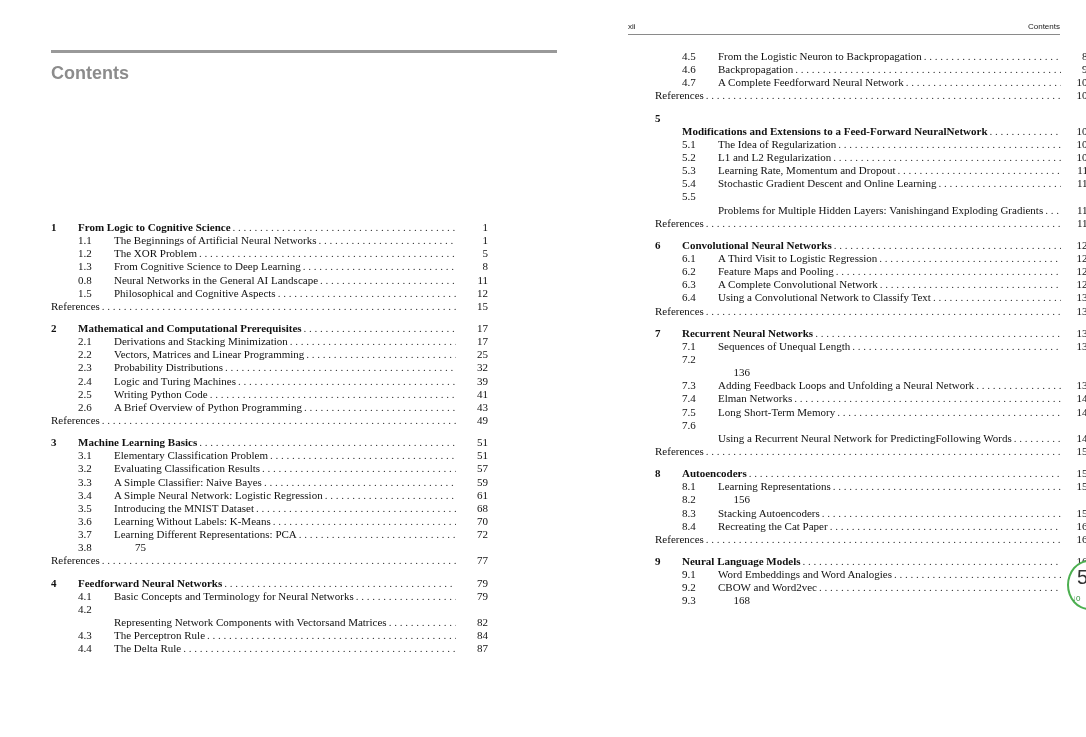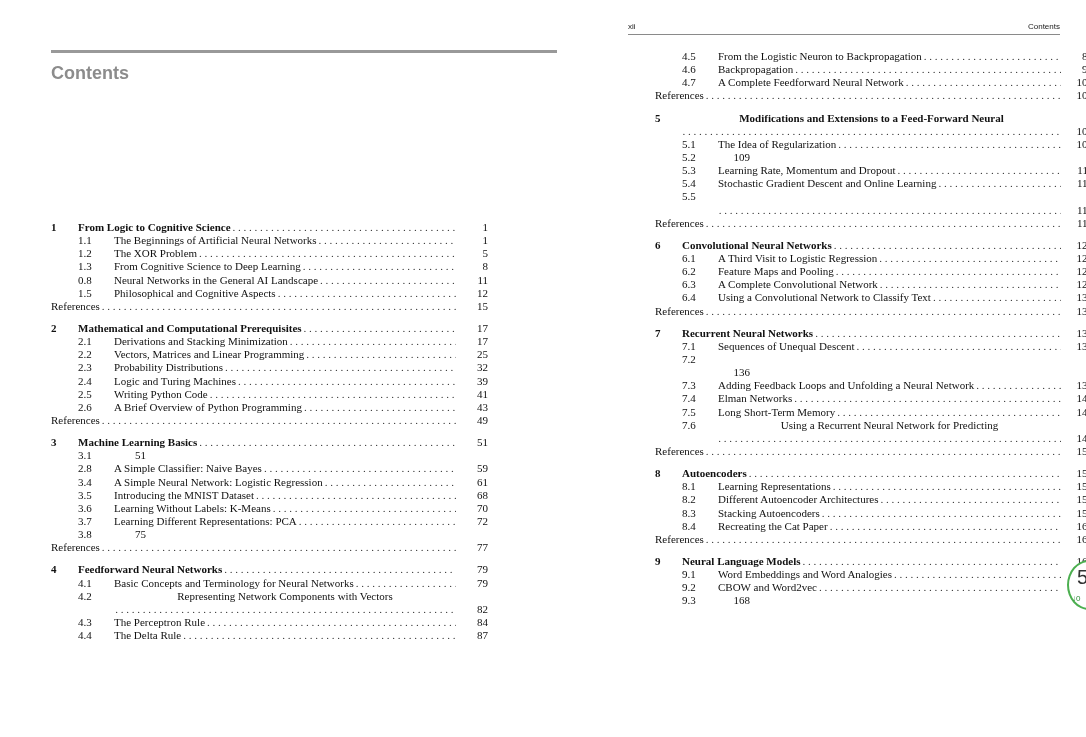--- a/index.html
+++ b/index.html
@@ -29,21 +29,21 @@
   #toc-left { left: 51px; top: 221px; width: 437px; }
   #toc-right { left: 85px; top: 50px; width: 438px; }
 
   .chapter { margin-bottom: 9px; }
   .row { position: relative; display: flex; align-items: flex-end; height: 13.15px; white-space: nowrap; }
   .row.tall { height: 26.3px; }
   .num { width: 27px; flex: 0 0 27px; }
   .secnum { width: 36px; flex: 0 0 36px; padding-left: 27px; }
   .title { flex: 1 1 auto; display: flex; overflow: hidden; }
   .title .txt { flex: 0 0 auto; }
-  .row.tall .title { flex-direction: column; align-items: center; }
+  .row.tall .title { flex-direction: row; align-items: center; }
   .row.tall .title .line1 { white-space: nowrap; }
   .row.tall .title .line2 { display: flex; }
   .dots { flex: 1 1 auto; overflow: hidden; color: #333; letter-spacing: 2.2px; padding-left: 2px; }
   .dots::before { content: ". . . . . . . . . . . . . . . . . . . . . . . . . . . . . . . . . . . . . . . . . . . . . . . . . . . . . . . . . . . . . . . . . . . . . . . . . . . . . . . . . . . . . . . . . . ."; letter-spacing: 0; }
   .page-no { flex: 0 0 32px; text-align: right; }
   .bold { font-weight: bold; }
   .sec .row.tall .num, .row.tall .secnum { align-self: flex-start; }
   .row.tall > .num, .row.tall > .secnum { align-self: flex-start; }
 
   .widget {
@@ -189,24 +189,36 @@
         <div class="row">
           <span class="num bold">3</span>
           <span class="title bold">
             <span class="txt">Machine Learning Basics</span>
             <span class="dots" style="font-weight: normal;"></span>
           </span>
           <span class="page-no">51</span>
         </div>
         <div class="row">
           <span class="secnum">3.1</span>
+          <span class="title">
+            <span class="txt">Elementary Classification Problem</span>
+            <span class="dots" style="font-weight: normal;"></span>
+          </span>
           <span class="page-no">51</span>
         </div>
         <div class="row">
-          <span class="secnum">2.8</span>
+          <span class="secnum">3.2</span>
+          <span class="title">
+            <span class="txt">Evaluating Classification Results</span>
+            <span class="dots" style="font-weight: normal;"></span>
+          </span>
+          <span class="page-no">57</span>
+        </div>
+        <div class="row">
+          <span class="secnum">3.3</span>
           <span class="title">
             <span class="txt">A Simple Classifier: Naive Bayes</span>
             <span class="dots" style="font-weight: normal;"></span>
           </span>
           <span class="page-no">59</span>
         </div>
         <div class="row">
           <span class="secnum">3.4</span>
           <span class="title">
             <span class="txt">A Simple Neural Network: Logistic Regression</span>
@@ -354,20 +366,24 @@
         <div class="row">
           <span class="secnum">5.1</span>
           <span class="title">
             <span class="txt">The Idea of Regularization</span>
             <span class="dots" style="font-weight: normal;"></span>
           </span>
           <span class="page-no">107</span>
         </div>
         <div class="row">
           <span class="secnum">5.2</span>
+          <span class="title">
+            <span class="txt">L1 and L2 Regularization</span>
+            <span class="dots" style="font-weight: normal;"></span>
+          </span>
           <span class="page-no">109</span>
         </div>
         <div class="row">
           <span class="secnum">5.3</span>
           <span class="title">
             <span class="txt">Learning Rate, Momentum and Dropout</span>
             <span class="dots" style="font-weight: normal;"></span>
           </span>
           <span class="page-no">111</span>
         </div>
@@ -375,20 +391,21 @@
           <span class="secnum">5.4</span>
           <span class="title">
             <span class="txt">Stochastic Gradient Descent and Online Learning</span>
             <span class="dots" style="font-weight: normal;"></span>
           </span>
           <span class="page-no">116</span>
         </div>
         <div class="row tall">
           <span class="secnum">5.5</span>
           <span class="title">
+            <span class="line1">Problems for Multiple Hidden Layers: Vanishing</span>
             <span class="line2">
               <span class="txt">and Exploding Gradients</span>
               <span class="dots" style="font-weight: normal;"></span>
             </span>
           </span>
           <span class="page-no">118</span>
         </div>
         <div class="row">
           <span class="refpad"></span>
           <span class="title">
@@ -453,21 +470,21 @@
           <span class="num bold">7</span>
           <span class="title bold">
             <span class="txt">Recurrent Neural Networks</span>
             <span class="dots" style="font-weight: normal;"></span>
           </span>
           <span class="page-no">135</span>
         </div>
         <div class="row">
           <span class="secnum">7.1</span>
           <span class="title">
-            <span class="txt">Sequences of Unequal Descent</span>
+            <span class="txt">Sequences of Unequal Length</span>
             <span class="dots" style="font-weight: normal;"></span>
           </span>
           <span class="page-no">135</span>
         </div>
         <div class="row tall">
           <span class="secnum">7.2</span>
           <span class="page-no">136</span>
         </div>
         <div class="row">
           <span class="secnum">7.3</span>
@@ -525,24 +542,20 @@
         <div class="row">
           <span class="secnum">8.1</span>
           <span class="title">
             <span class="txt">Learning Representations</span>
             <span class="dots" style="font-weight: normal;"></span>
           </span>
           <span class="page-no">153</span>
         </div>
         <div class="row">
           <span class="secnum">8.2</span>
-          <span class="title">
-            <span class="txt">Different Autoencoder Architectures</span>
-            <span class="dots" style="font-weight: normal;"></span>
-          </span>
           <span class="page-no">156</span>
         </div>
         <div class="row">
           <span class="secnum">8.3</span>
           <span class="title">
             <span class="txt">Stacking Autoencoders</span>
             <span class="dots" style="font-weight: normal;"></span>
           </span>
           <span class="page-no">158</span>
         </div>

